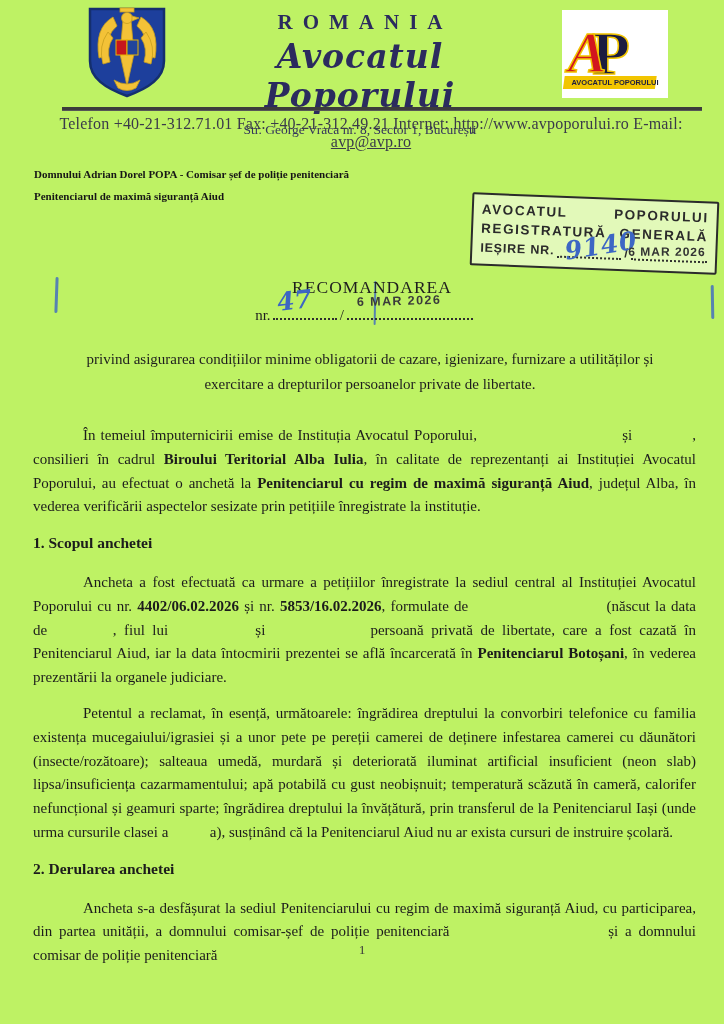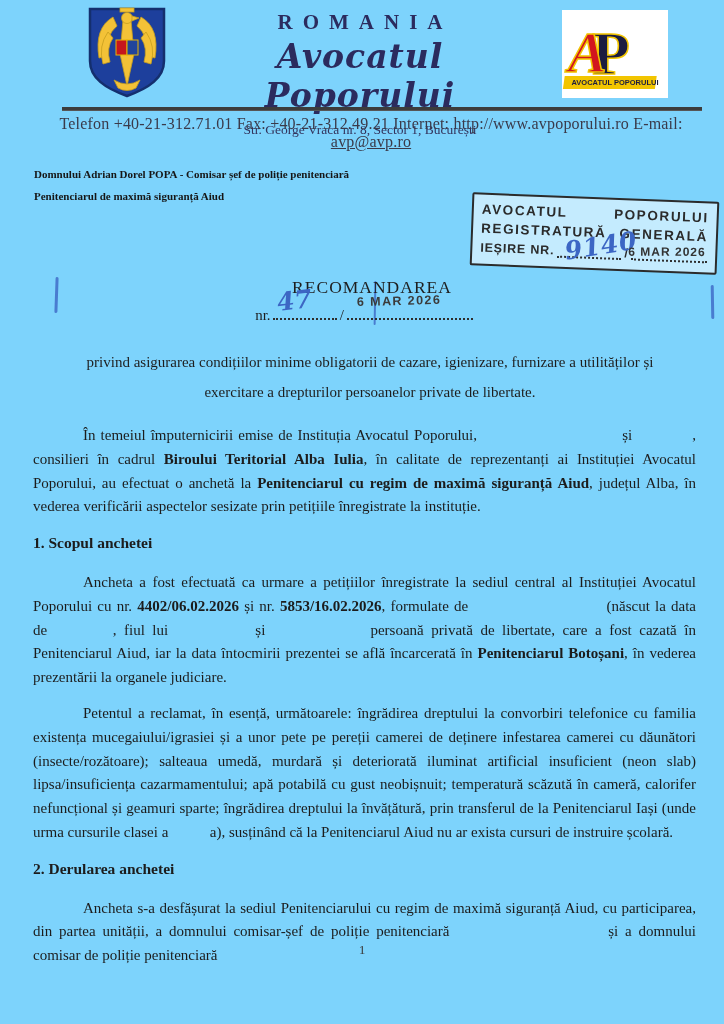--- a/index.html
+++ b/index.html
@@ -8,21 +8,21 @@
     --logo-red:#d2171e;
     --logo-yellow:#f2c500;
     --logo-navy:#1b1c40;
     --shield-blue:#1d3f9c;
     --header-navy:#2b2b5e;
   }
   *{box-sizing:border-box;}
   html,body{margin:0;padding:0;background:#d9d9d9;}
   .page{
     position:relative;width:724px;height:1024px;margin:0 auto;
-    background:#7dd3fc;overflow:hidden;
+    background:#bef264;overflow:hidden;
     font-family:"Liberation Serif",serif;color:#1e1e1e;
     box-shadow:0 0 8px rgba(0,0,0,.35);
   }
   .abs{position:absolute;}
 
   
   .coa{left:86px;top:6px;width:82px;height:94px;}
   .header-center{left:178px;top:10px;width:364px;text-align:center;color:var(--header-navy);}
   .country{font-size:21px;font-weight:bold;letter-spacing:10px;padding-left:10px;}
   .institution{font-size:33px;font-style:italic;font-weight:bold;margin-top:2px;
@@ -74,21 +74,21 @@
     letter-spacing:1.4px;color:#3b3b3b;transform:rotate(-1.5deg);}
 
   
   .pen{background:var(--pen-blue);width:2.5px;border-radius:2px;opacity:.8;}
   .pen-left{left:55px;top:277px;height:36px;transform:rotate(2deg);}
   .pen-title{left:374px;top:281px;height:44px;width:2px;transform:rotate(1deg);}
   .pen-right{left:711px;top:285px;height:34px;width:3px;transform:rotate(-1deg);}
 
   
   .subtitle{top:347px;left:70px;right:54px;text-align:center;
-    font-size:15px;line-height:30px;}
+    font-size:15px;line-height:25px;}
   .content{top:424px;left:33px;width:663px;font-size:15px;line-height:23.8px;
     text-align:justify;color:#1c1c1c;}
   .content p{margin:0 0 12px;text-indent:50px;}
   .content h3{font-size:15.5px;font-weight:bold;margin:10px 0 16px;text-align:left;}
   .b{font-weight:bold;}
   .gap{display:inline-block;height:1em;vertical-align:baseline;}
 
   .footer{top:942px;left:0;right:0;text-align:center;font-size:13.5px;color:#3d3d3d;}
 </style>
 </head>

